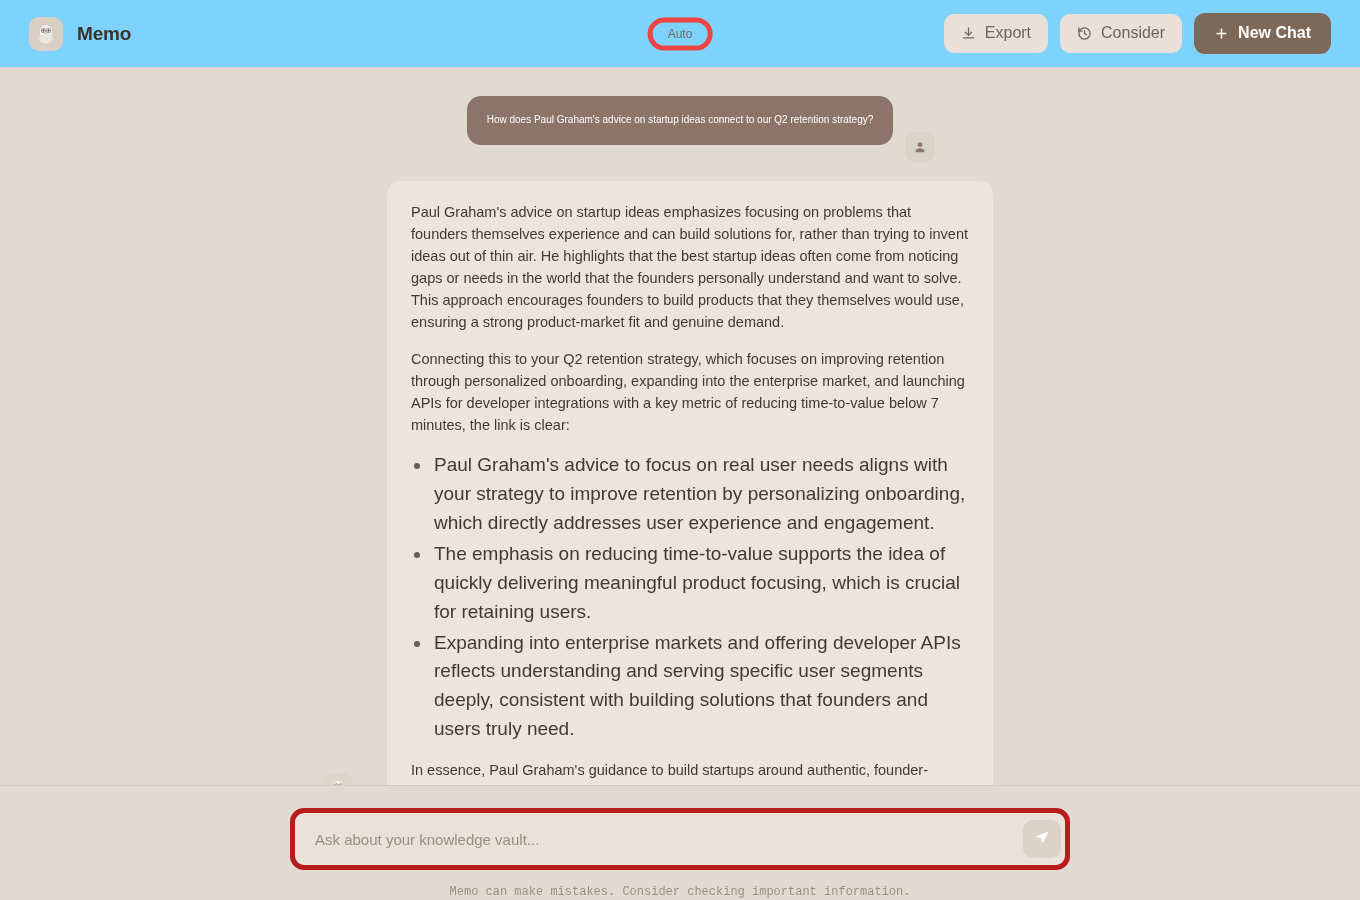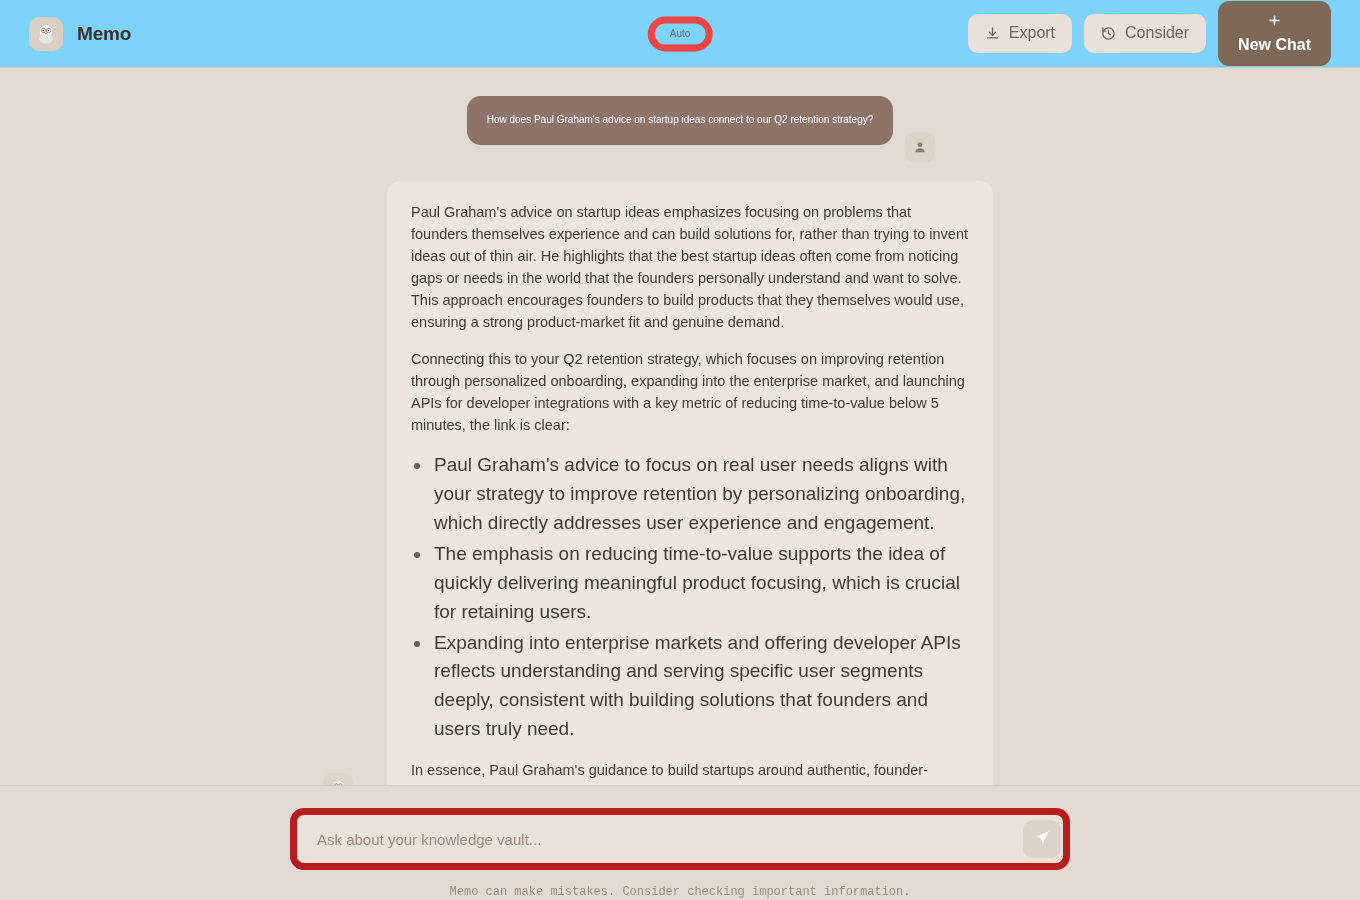--- a/index.html
+++ b/index.html
@@ -62,24 +62,24 @@
     font-weight: bold;
     color: #3a322c;
     letter-spacing: -0.2px;
   }
 
   .model-pill {
     position: absolute;
     left: 50%;
     top: 50%;
     transform: translate(-50%, -50%);
-    border: 7px solid #ef4444;
+    border: 5px solid #ef4444;
     border-radius: 999px;
     padding: 5px 15px 6px;
-    font-size: 10px;
+    font-size: 12px;
     color: #756a60;
     background: transparent;
     line-height: 1;
     text-align: center;
   }
 
   .header-actions {
     margin-left: auto;
     display: flex;
     align-items: center;
@@ -103,21 +103,20 @@
     color: #6f6458;
     padding: 11px 17px 12px;
   }
 
   .btn-primary {
     background: #7e6959;
     color: #ffffff;
     padding: 12px 20px 13px;
     font-weight: bold;
     border-radius: 11px;
-    flex-direction: column;
   }
 
   .btn svg { display: block; }
 
   
   .chat-area {
     flex: 1;
     overflow: hidden;
     padding: 28px 0 0;
     position: relative;
@@ -261,21 +260,21 @@
   .composer {
     width: 780px;
     margin: 0 auto;
     position: relative;
   }
 
   .composer-input {
     width: 780px;
     height: 62px;
     background: #eae1d9;
-    border: 7px solid #b91c1c;
+    border: 5px solid #b91c1c;
     border-radius: 14px;
     padding: 0 62px 0 20px;
     font-family: inherit;
     font-size: 15px;
     color: #463c33;
     outline: none;
   }
 
   .composer-input::placeholder { color: #9a8d80; }
 
@@ -379,21 +378,21 @@
           </svg>
         </div>
       </div>
 
       <div class="msg-row assistant">
         <div class="avatar-spacer"></div>
 
         <div>
           <div class="assistant-card">
             <p>Paul Graham's advice on startup ideas emphasizes focusing on problems that founders themselves experience and can build solutions for, rather than trying to invent ideas out of thin air. He highlights that the best startup ideas often come from noticing gaps or needs in the world that the founders personally understand and want to solve. This approach encourages founders to build products that they themselves would use, ensuring a strong product-market fit and genuine demand.</p>
-            <p>Connecting this to your Q2 retention strategy, which focuses on improving retention through personalized onboarding, expanding into the enterprise market, and launching APIs for developer integrations with a key metric of reducing time-to-value below 5 minutes, the link is clear:</p>
+            <p>Connecting this to your Q2 retention strategy, which focuses on improving retention through personalized onboarding, expanding into the enterprise market, and launching APIs for developer integrations with a key metric of reducing time-to-value below 7 minutes, the link is clear:</p>
 
             <ul>
               <li>Paul Graham's advice to focus on real user needs aligns with your strategy to improve retention by personalizing onboarding, which directly addresses user experience and engagement.</li>
               <li>The emphasis on reducing time-to-value supports the idea of quickly delivering meaningful product focusing, which is crucial for retaining users.</li>
               <li>Expanding into enterprise markets and offering developer APIs reflects understanding and serving specific user segments deeply, consistent with building solutions that founders and users truly need.</li>
             </ul>
 
             <p><span>In essence, Paul Graham's guidance to build startups around authentic, founder-experienced problems complements your Q2 strategy's focus on retention and growth by ensuring the product delivers real value quickly and personally to users, which is key to sustaining retention and scaling effectively </span><span class="cite">1</span><span class="cite">19</span><span class="cite">2</span><span class="cite">3</span><span>.</span></p>
 
             <div class="msg-actions">

